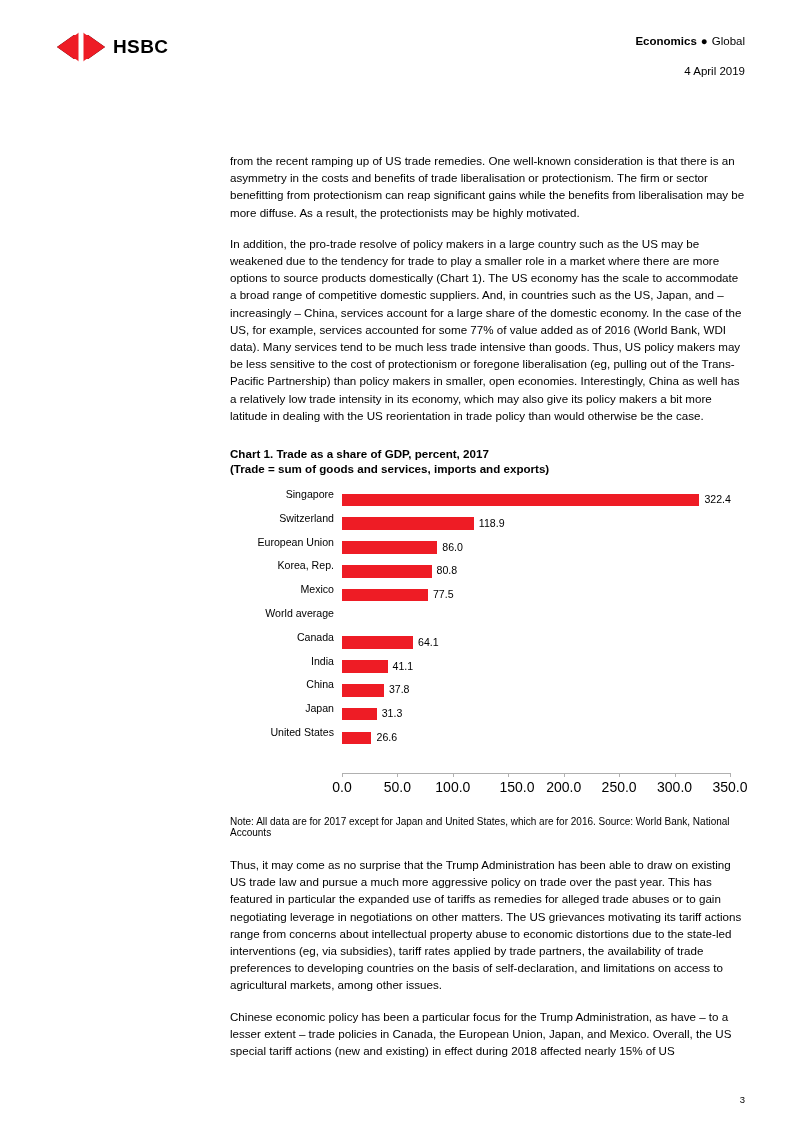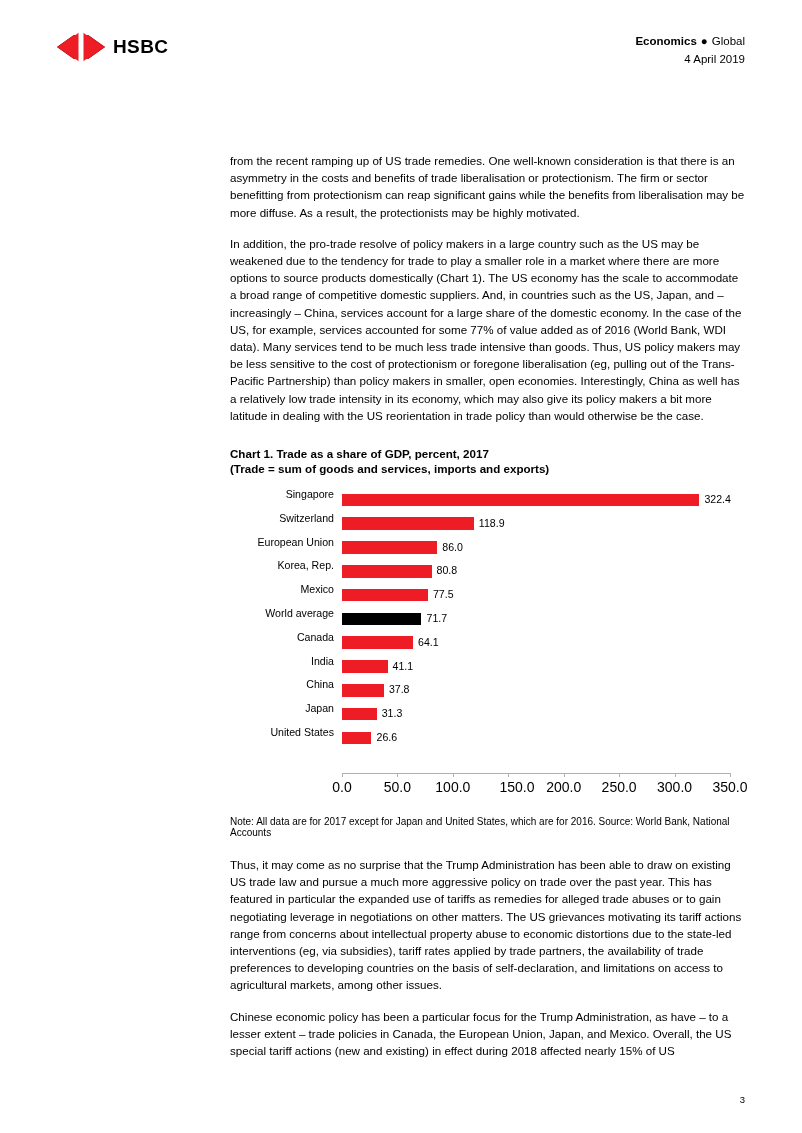--- a/index.html
+++ b/index.html
@@ -59,21 +59,21 @@
     line-height: 16px;
     color: #000000;
   }
   .header-right .line1 { white-space: nowrap; }
   .header-right .line1 b { font-weight: bold; margin-top: 20px; }
   .header-right .dot {
     display: inline-block;
     margin: 0 4px;
   }
   .header-right .line2 {
-    margin-top: 2px;
+    margin-top: 14px;
   }
 
   
   .content {
     position: absolute;
     left: 230px;
     top: 152px;
     width: 515px;
   }
   p.body {
@@ -276,24 +276,20 @@
             </div>
             <div class="c-row">
               <div class="c-label">Mexico</div>
               <div class="c-track">
                 <div class="c-bar" style="width: 85.9143px;"></div>
                 <div class="c-val" style="left: 90.9143px;">77.5</div>
               </div>
             </div>
             <div class="c-row">
               <div class="c-label">World average</div>
-              <div class="c-track">
-                <div class="c-bar world" style="width: 79.4846px;"></div>
-                <div class="c-val" style="left: 84.4846px;">71.7</div>
-              </div>
             </div>
             <div class="c-row">
               <div class="c-label">Canada</div>
               <div class="c-track">
                 <div class="c-bar" style="width: 71.0594px;"></div>
                 <div class="c-val" style="left: 76.0594px;">64.1</div>
               </div>
             </div>
             <div class="c-row">
               <div class="c-label">India</div>

